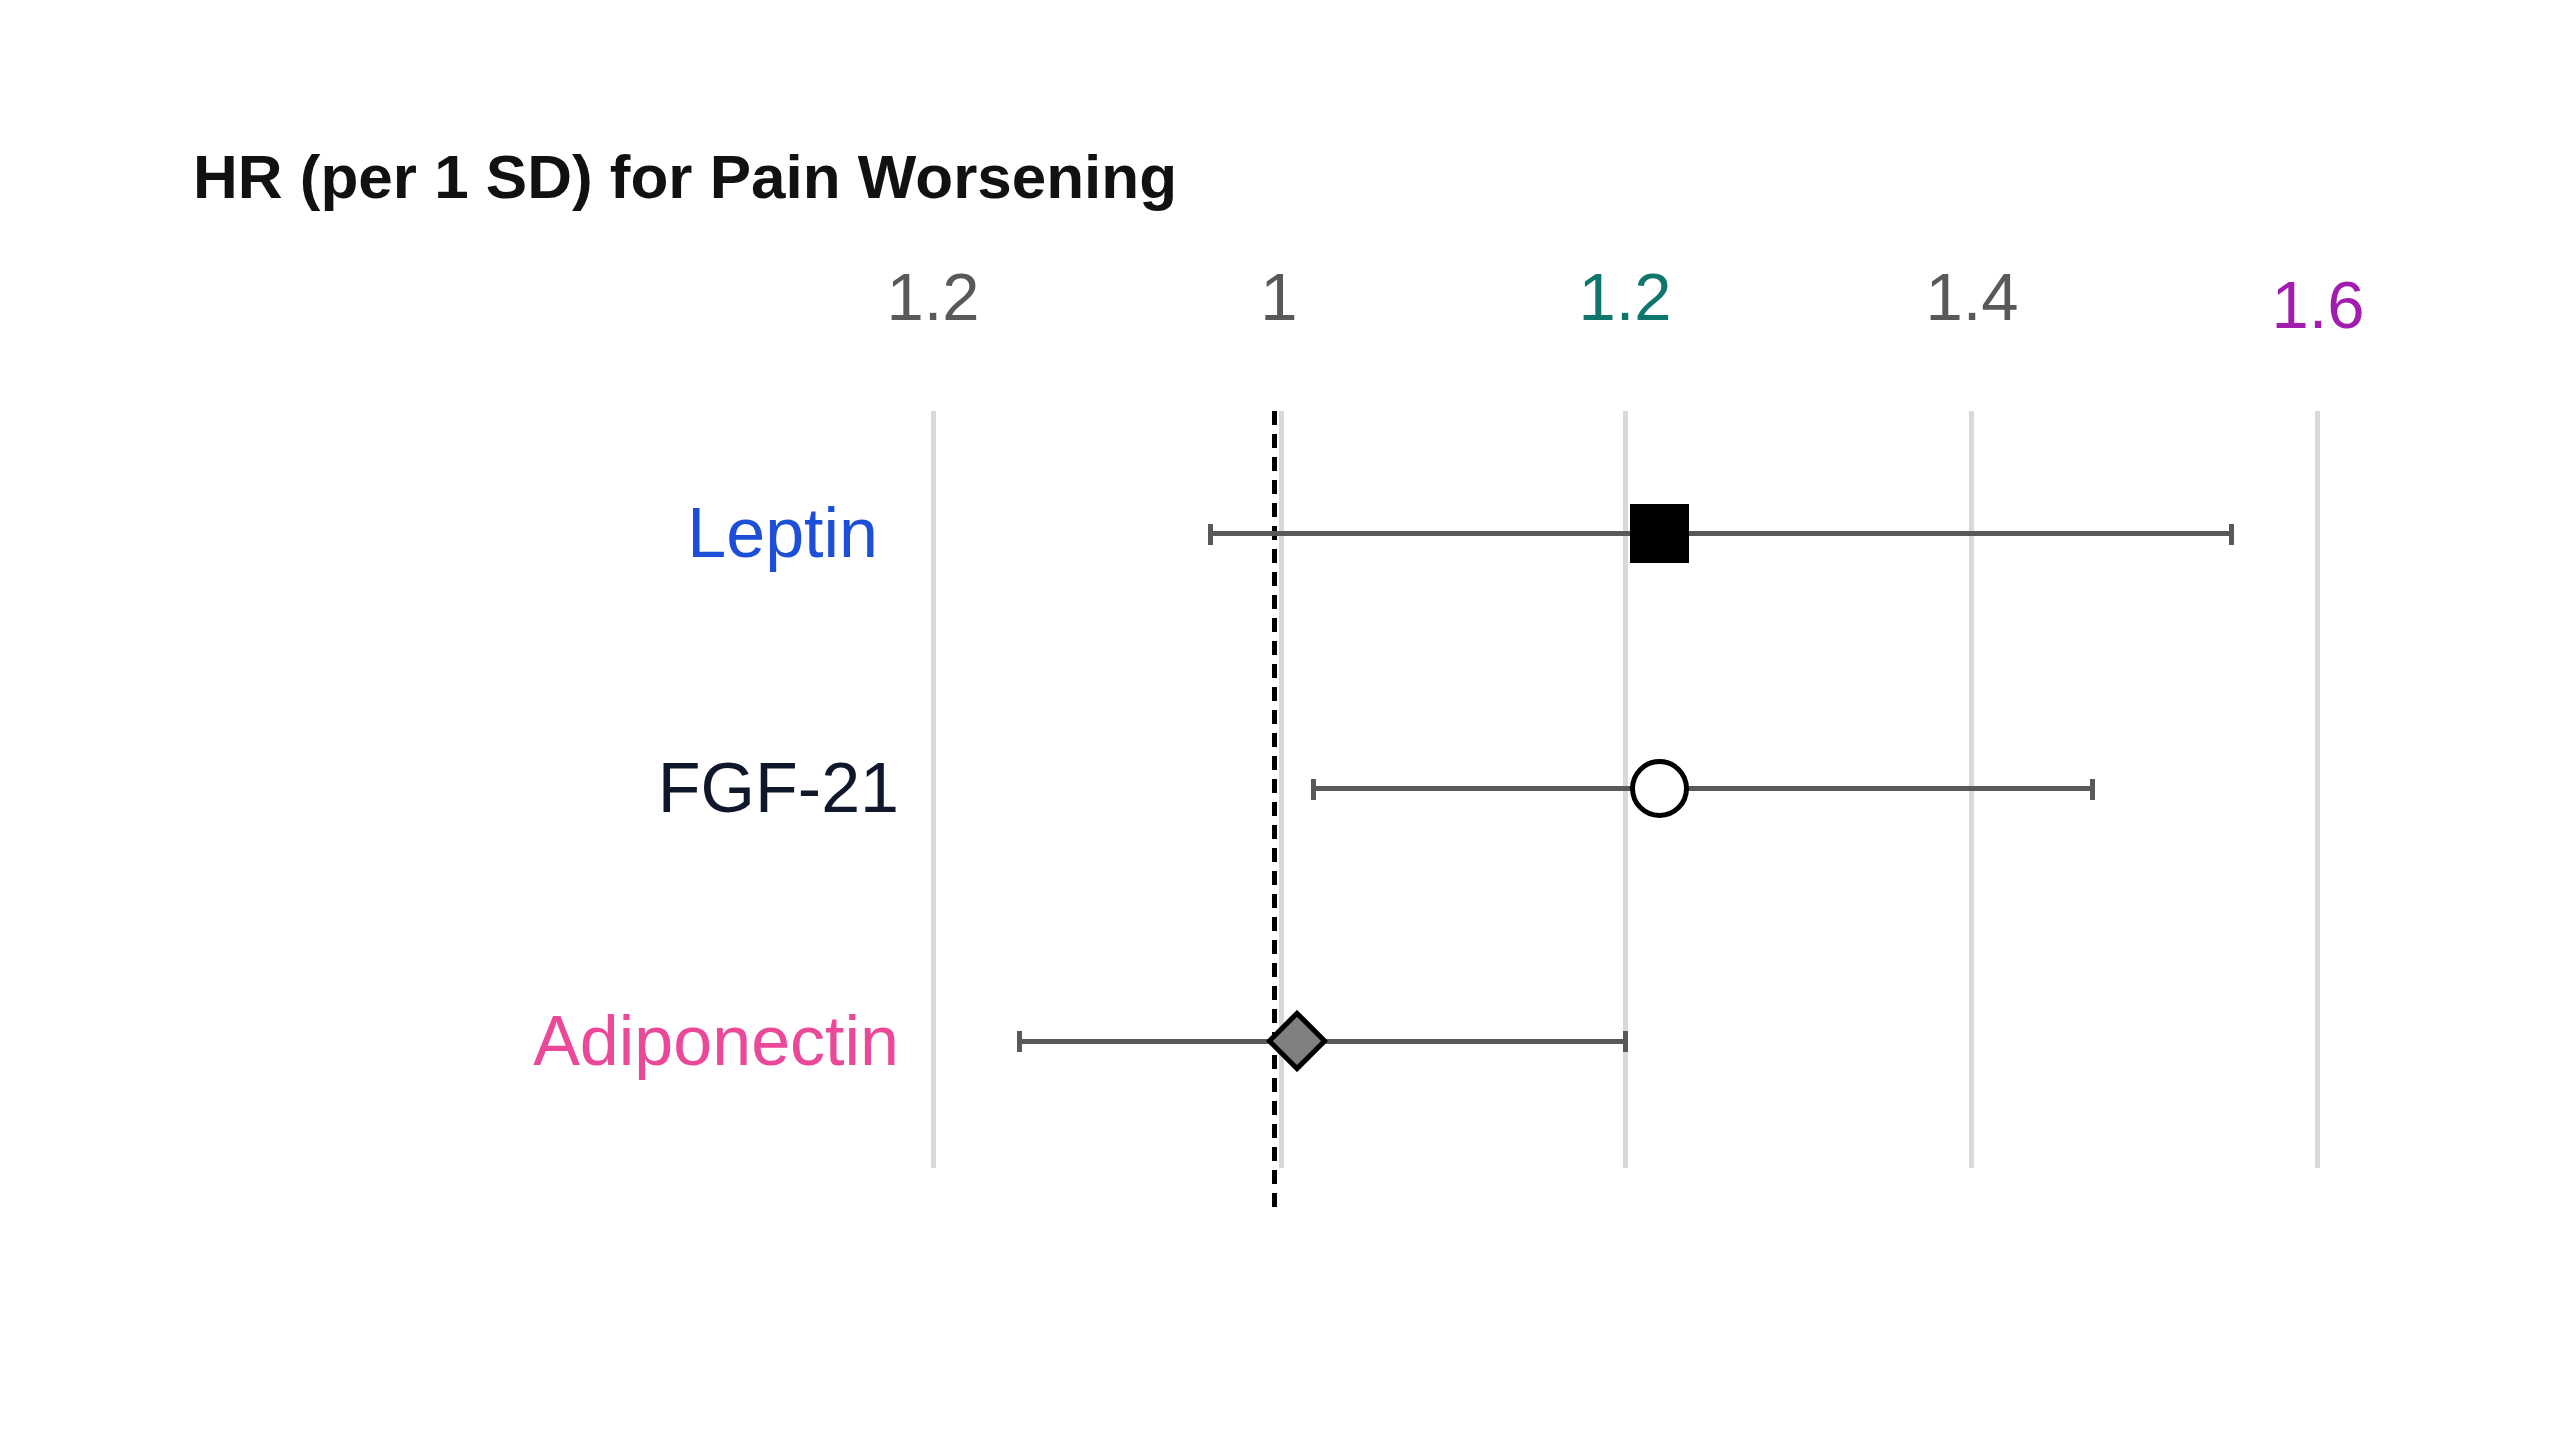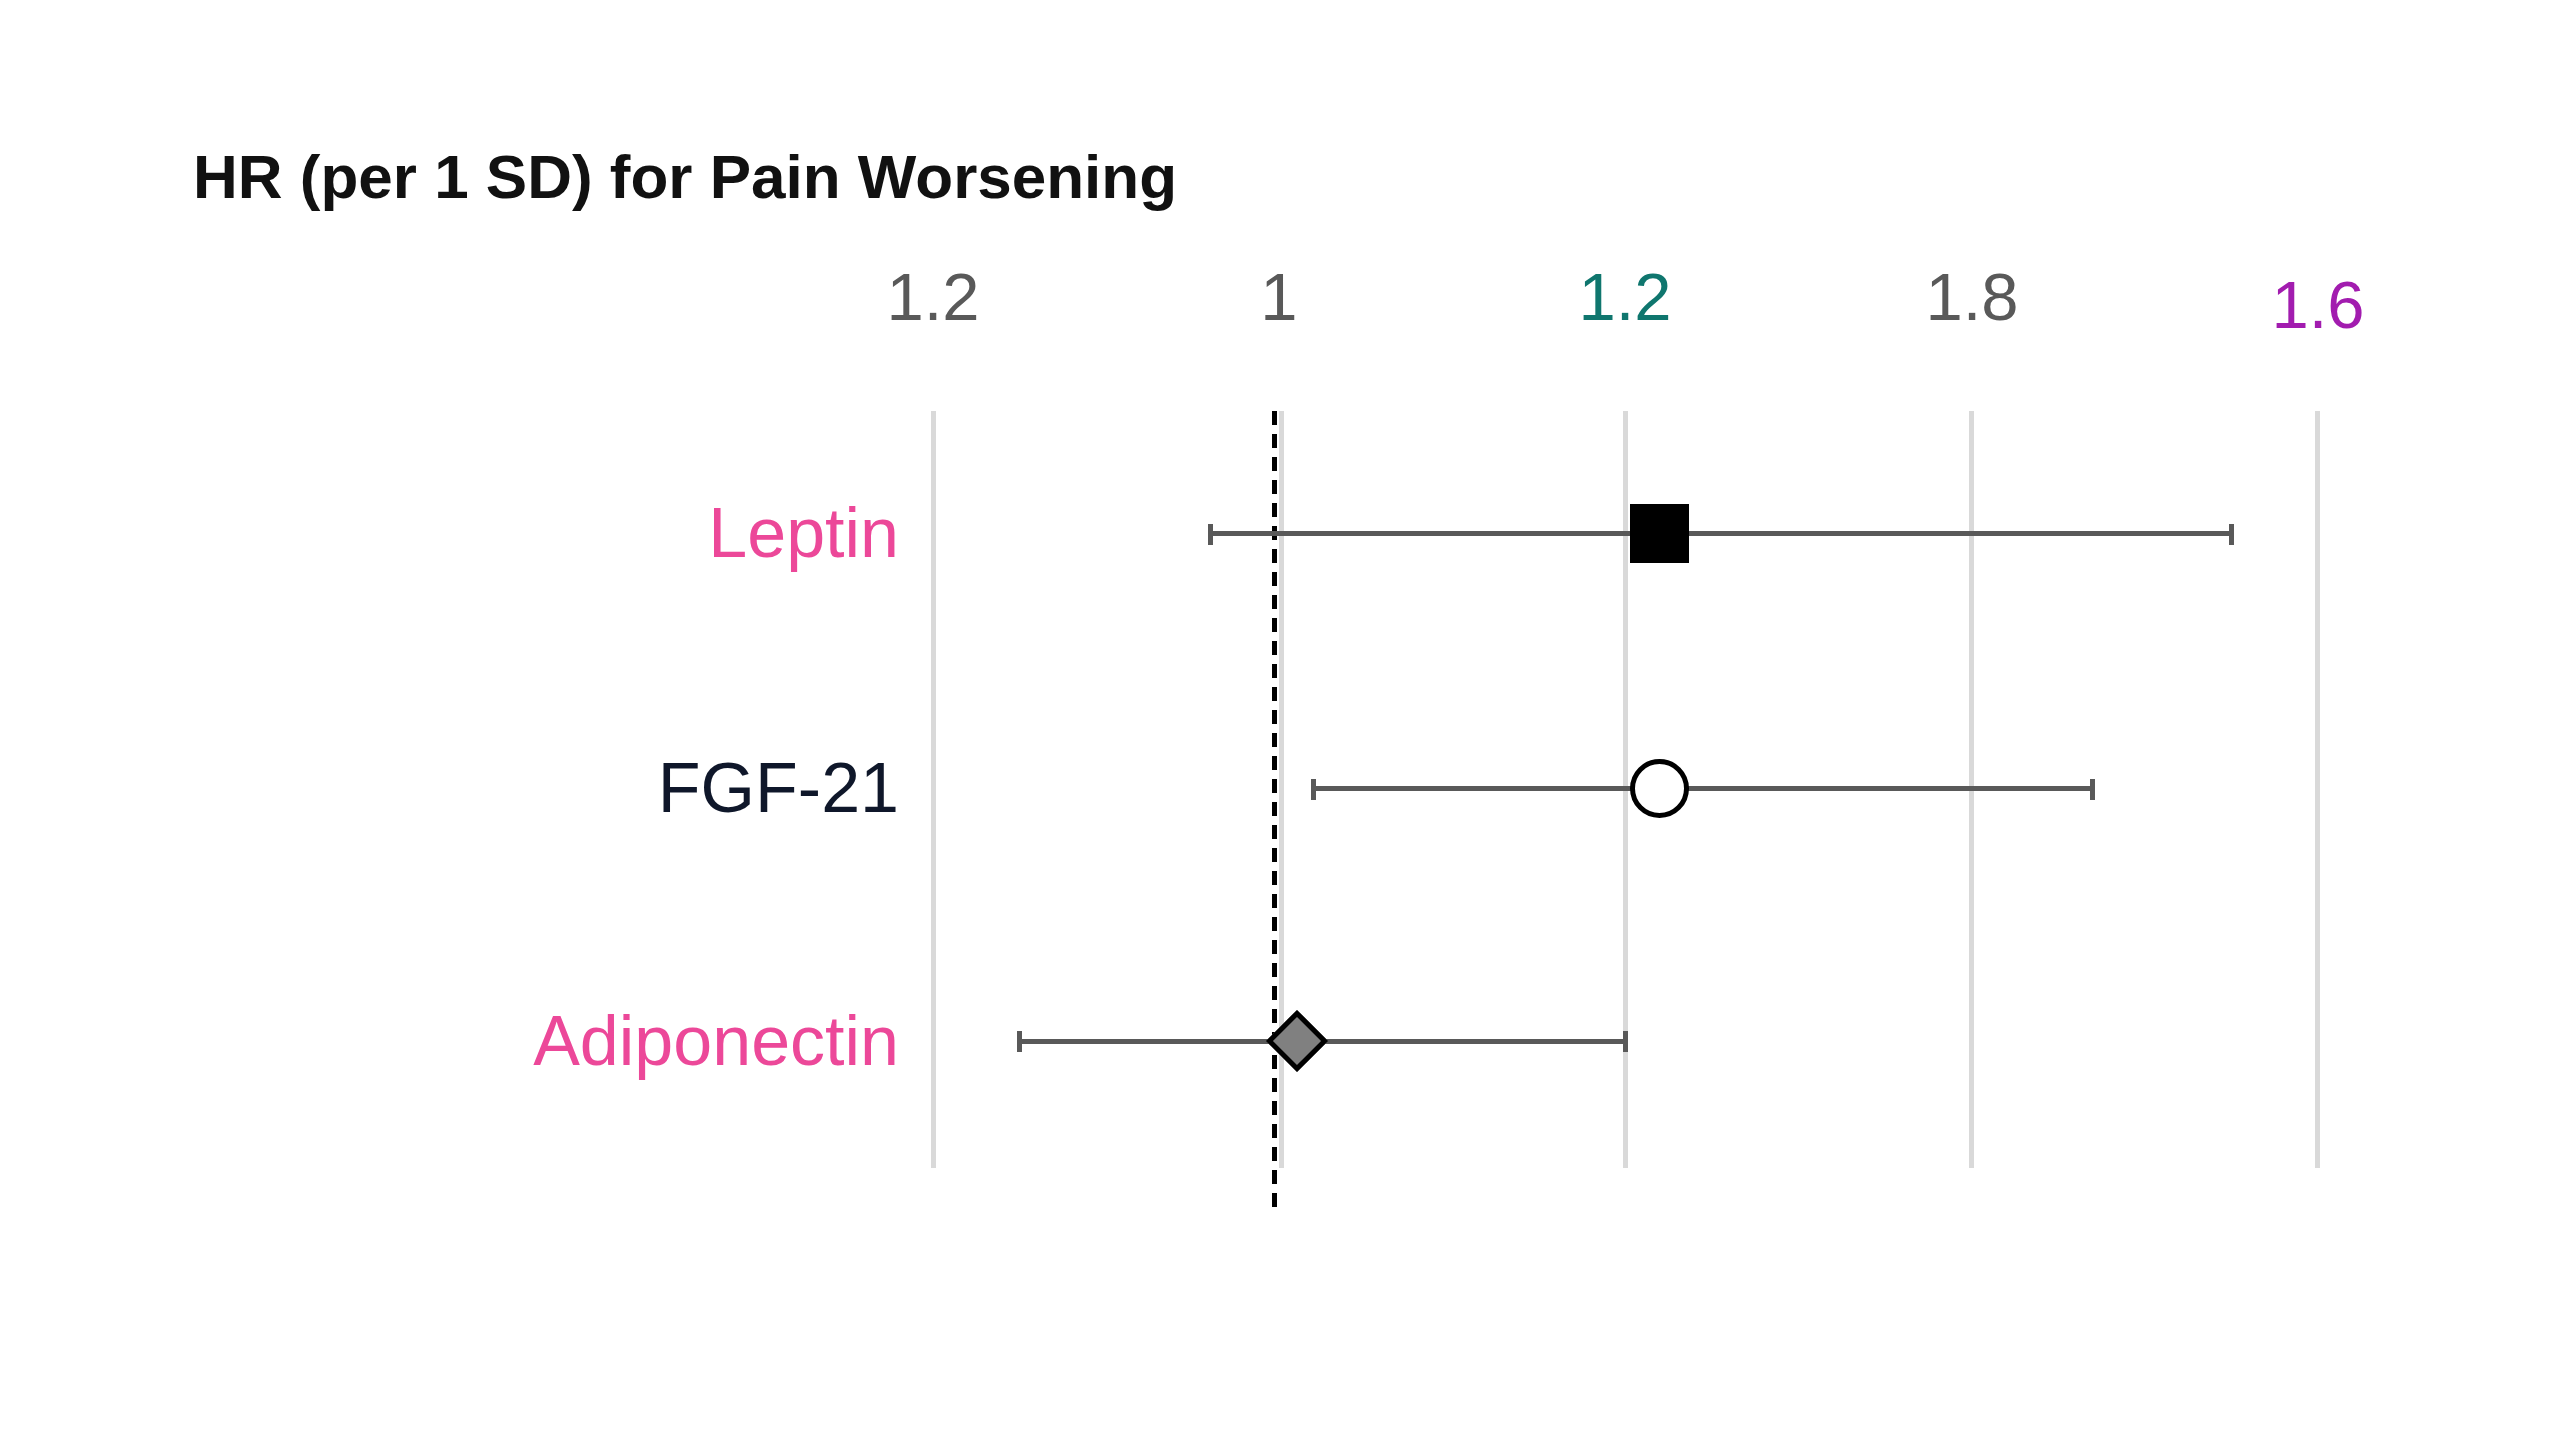--- a/index.html
+++ b/index.html
@@ -83,25 +83,25 @@
 <div id="canvas">
   <div class="chart-title" style="color: rgb(17, 17, 17);">HR (per 1 SD) for Pain Worsening</div>
   <div id="plot-area">
       <div class="gridline" style="position: absolute; left: 931px; top: 411px; height: 757px; background: rgb(217, 217, 217); z-index: 1;"></div>
       <div class="tick-label" style="position: absolute; left: 830px; top: 263px; color: rgb(89, 89, 89); z-index: 2;">1.2</div>
       <div class="gridline" style="position: absolute; left: 1279px; top: 411px; height: 757px; background: rgb(217, 217, 217); z-index: 1;"></div>
       <div class="tick-label" style="position: absolute; left: 1176px; top: 263px; color: rgb(89, 89, 89); z-index: 2;">1</div>
       <div class="gridline" style="position: absolute; left: 1623px; top: 411px; height: 757px; background: rgb(217, 217, 217); z-index: 1;"></div>
       <div class="tick-label" style="position: absolute; left: 1522px; top: 263px; color: #0f766e; z-index: 2;">1.2</div>
       <div class="gridline" style="position: absolute; left: 1969px; top: 411px; height: 757px; background: rgb(217, 217, 217); z-index: 1;"></div>
-      <div class="tick-label" style="position: absolute; left: 1869px; top: 263px; color: rgb(89, 89, 89); z-index: 2;">1.8</div>
+      <div class="tick-label" style="position: absolute; left: 1869px; top: 263px; color: rgb(89, 89, 89); z-index: 2;">1.4</div>
       <div class="gridline" style="position: absolute; left: 2315px; top: 411px; height: 757px; background: rgb(217, 217, 217); z-index: 1;"></div>
       <div class="tick-label" style="position: absolute; left: 2215px; top: 271px; color: #a21caf; z-index: 2;">1.6</div>
       <div class="ref-line" style="position: absolute; left: 1272px; top: 411px; height: 799px; background: repeating-linear-gradient(rgb(0, 0, 0) 0px, rgb(0, 0, 0) 14px, transparent 14px, transparent 23px); z-index: 2;"></div>
-      <div class="row-label" style="position: absolute; left: 435px; top: 495px; color: #ec4899; z-index: 3;">Leptin</div>
+      <div class="row-label" style="position: absolute; left: 414px; top: 495px; color: #1d4ed8; z-index: 3;">Leptin</div>
       <div class="ci-line" style="position: absolute; left: 1210px; top: 531px; width: 1021px; background: rgb(89, 89, 89); z-index: 3;"></div>
       <div class="ci-cap" style="position: absolute; left: 1208px; top: 524px; background: rgb(89, 89, 89); z-index: 3;"></div>
       <div class="ci-cap" style="position: absolute; left: 2229px; top: 524px; background: rgb(89, 89, 89); z-index: 3;"></div>
       <div class="marker-square" style="position: absolute; left: 1630px; top: 504px; background: rgb(0, 0, 0); z-index: 4;"></div>
       <div class="row-label" style="position: absolute; left: 435px; top: 750px; color: #0f172a; z-index: 3;">FGF-21</div>
       <div class="ci-line" style="position: absolute; left: 1314px; top: 786px; width: 779px; background: rgb(89, 89, 89); z-index: 3;"></div>
       <div class="ci-cap" style="position: absolute; left: 1311px; top: 779px; background: rgb(89, 89, 89); z-index: 3;"></div>
       <div class="ci-cap" style="position: absolute; left: 2090px; top: 779px; background: rgb(89, 89, 89); z-index: 3;"></div>
       <div class="marker-circle" style="position: absolute; left: 1630px; top: 759px; background: rgb(255, 255, 255); border: 5.2px solid rgb(0, 0, 0); z-index: 4;"></div>
       <div class="row-label" style="position: absolute; left: 435px; top: 1003px; color: #ec4899; z-index: 3; text-align: right;">Adiponectin</div>

